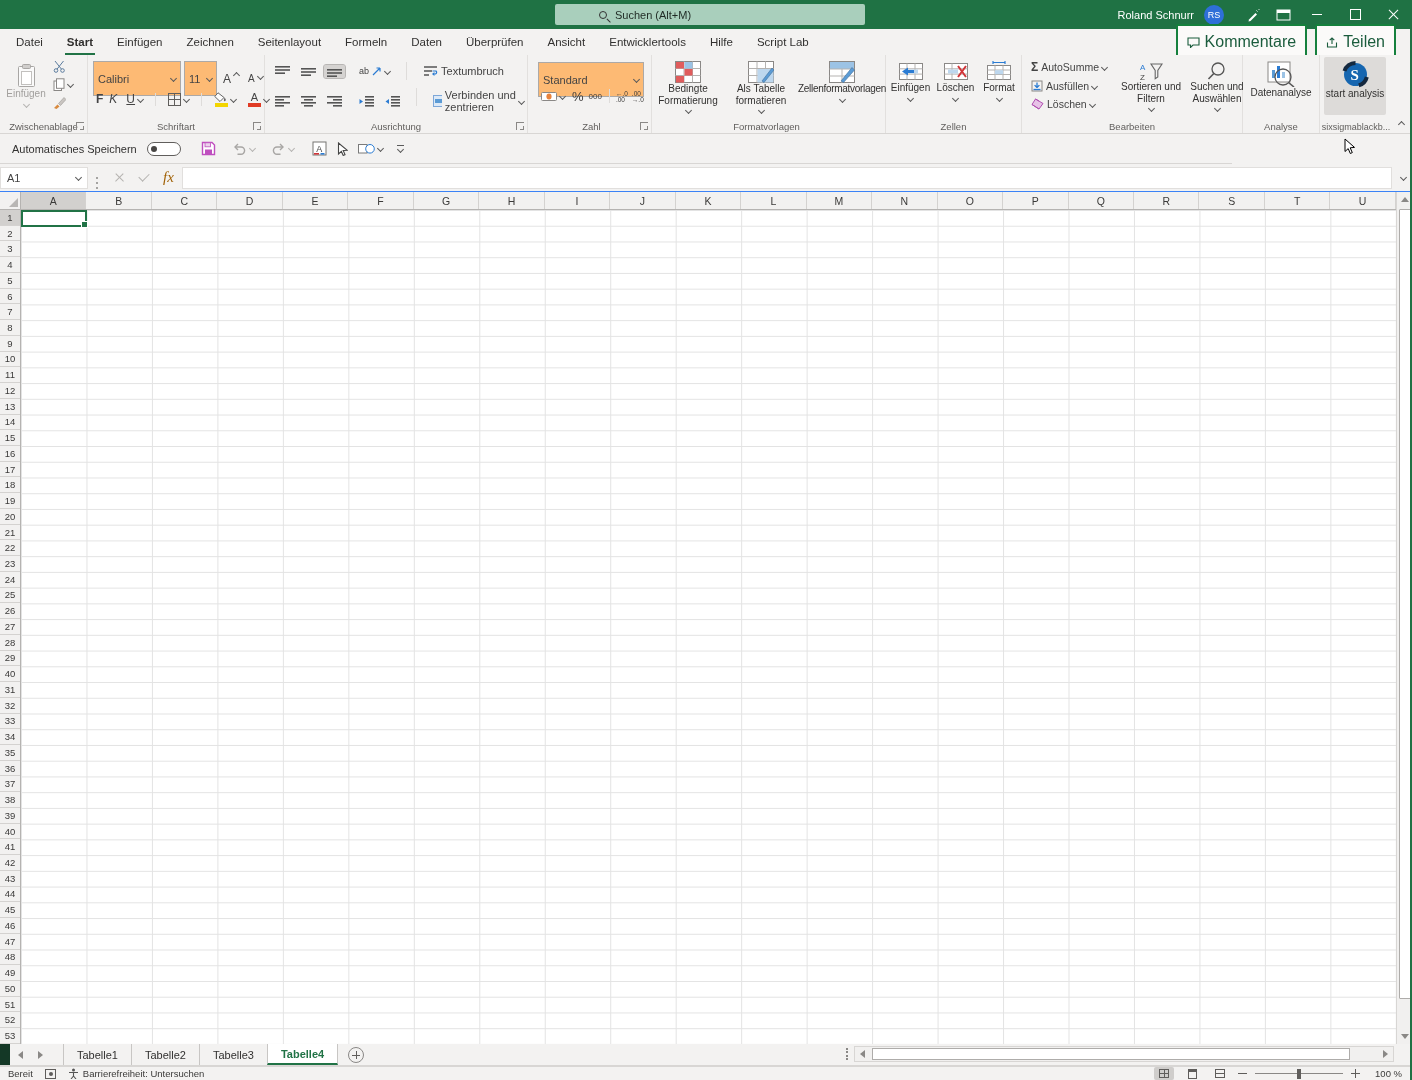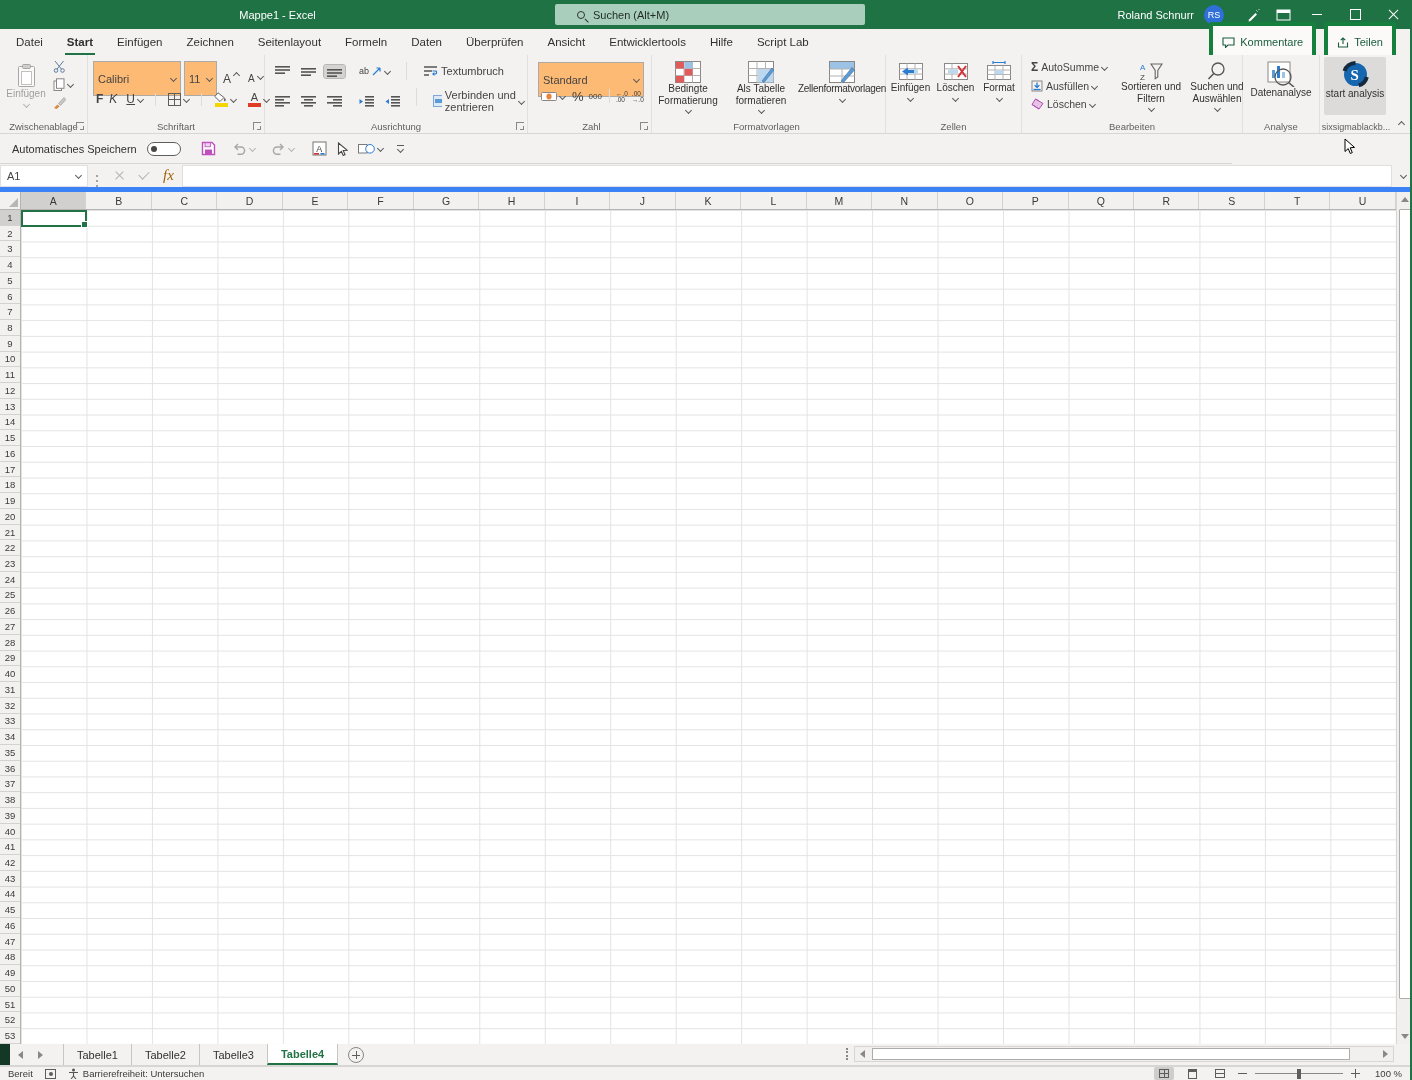--- a/index.html
+++ b/index.html
@@ -8,40 +8,40 @@
 
   
   .chv { display:inline-block; width:5px; height:5px; border-right:1.3px solid #5a5a5a; border-bottom:1.3px solid #5a5a5a; transform:rotate(45deg); flex:none; }
   .chv.up { transform:rotate(-135deg); }
   .chv.dis { border-color:#b6b4b2; }
   .vsep { width:1px; background:#dedcda; align-self:stretch; margin:2px 3px; }
 
   
   .titlebar { position:absolute; left:0; top:0; width:1412px; height:29px; background:#1f7244; display:flex; align-items:center; }
   .tb-title { position:absolute; left:0; width:555px; text-align:center; color:#fff; font-size:11px; }
-  .tb-search { position:absolute; left:555px; top:4px; width:310px; height:21px; background:#a9cfbc; border-radius:2px; display:flex; align-items:center; gap:8px; padding-left:22px; color:#1f2a24; font-size:11px; }
+  .tb-search { position:absolute; left:555px; top:4px; width:310px; height:21px; background:#a9cfbc; border-radius:2px; display:flex; align-items:center; gap:8px; padding-left:44px; color:#1f2a24; font-size:11px; }
   .mag { width:8px; height:8px; border:1.4px solid #333; border-radius:50%; position:relative; flex:none; }
   .mag::after { content:""; position:absolute; width:5px; height:1.4px; background:#333; transform:rotate(45deg); left:6px; top:8px; }
   .tb-right { position:absolute; right:0; top:0; height:29px; display:flex; align-items:center; }
   .tb-user { color:#fff; font-size:11px; margin-right:10px;text-align:center; }
   .tb-avatar { width:20px; height:20px; border-radius:50%; background:#2e6fd8; color:#fff; font-size:9px; display:flex; align-items:center; justify-content:center; margin-right:14px; }
   .tb-ico { width:30px; height:29px; display:flex; align-items:center; justify-content:center; }
   .tb-win { width:38px; height:29px; display:flex; align-items:center; justify-content:center; position:relative; }
   .w-min::after { content:""; width:10px; height:1px; background:#fff; }
   .w-max::after { content:""; width:9px; height:9px; border:1px solid #fff; }
   .w-close::before,.w-close::after { content:""; position:absolute; width:13px; height:1.2px; background:#fff; }
   .w-close::before { transform:rotate(45deg);} .w-close::after { transform:rotate(-45deg);}
 
   
   .tabrow { position:absolute; left:0; top:29px; width:1412px; height:26px; background:#f3f2f1; display:flex; align-items:center; }
   .rtab { padding:0 12px; height:26px; display:flex; align-items:center; font-size:11.5px; color:#323130; cursor:default; position:relative; }
   .rtab.active { font-weight:700; }
   .rtab.active::after { content:""; position:absolute; left:10px; right:10px; bottom:0; height:2.5px; background:#217346; }
   .tabrow-right { margin-left:auto; display:flex; gap:8px; padding-right:16px; }
-  .pillbtn { display:flex; align-items:center; gap:5px; border:4px solid #15803d; background:#fbfaf9; border-radius:2px; height:20px; padding:16px 9px; color:#1b5c3d; font-size:11px; }
+  .pillbtn { display:flex; align-items:center; gap:5px; border:2px solid #15803d; background:#fbfaf9; border-radius:2px; height:20px; padding:16px 9px; color:#1b5c3d; font-size:16px; }
 
   
   .ribbon { position:absolute; left:0; top:55px; width:1412px; height:79px; background:#f3f2f1; border-bottom:1px solid #d8d6d4; }
   .rgroup { position:absolute; top:0; height:78px; border-right:1px solid #e2e0de; }
   .rg-label { position:absolute; bottom:1px; left:0; right:0; text-align:center; font-size:9.5px; color:#605e5c; }
   .dlgl { position:absolute; right:3px; bottom:3px; width:8px; height:8px; border-left:1px solid #8a8886; border-top:1px solid #8a8886; }
   .dlgl::after { content:""; position:absolute; right:0.5px; bottom:0.5px; width:3px; height:3px; border-right:1.2px solid #8a8886; border-bottom:1.2px solid #8a8886; }
   .bigbtn { display:flex; flex-direction:column; align-items:center; justify-content:flex-start; text-align:center; font-size:10px; color:#323130; line-height:11.5px; padding-top:4px; border-radius:2px; }
   .bigbtn .bchv { margin-top:2px; }
   .smbtn { display:flex; align-items:center; gap:3px; padding:1px 3px; border-radius:2px; }
@@ -59,21 +59,21 @@
   .xmark { position:relative; width:11px; height:11px; }
   .xmark::before,.xmark::after { content:""; position:absolute; left:0; top:5px; width:11px; height:1.4px; background:#b5b3b1; }
   .xmark::before { transform:rotate(45deg);} .xmark::after { transform:rotate(-45deg);}
   .ckmark { width:10px; height:6px; border-left:1.6px solid #b5b3b1; border-bottom:1.6px solid #b5b3b1; transform:rotate(-45deg); margin-top:-3px; }
 
   
   .qatrow { position:absolute; left:0; top:134px; width:1232px; height:30px; background:#f3f2f1; border-bottom:1px solid #d8d6d4; display:flex; align-items:center; gap:10px; padding-left:12px; font-size:11px; color:#323130; }
   .qitem { display:flex; align-items:center; gap:3px; }
 
   
-  .formularow { position:absolute; left:0; top:164px; width:1412px; height:28px; background:#f3f2f1; border-bottom:5px solid #3b82f6; display:flex; align-items:center; }
+  .formularow { position:absolute; left:0; top:164px; width:1412px; height:28px; background:#f3f2f1; border-bottom:1px solid #3b82f6; display:flex; align-items:center; }
   .namebox { width:88px; height:22px; background:#fff; border:1px solid #e1dfdd; display:flex; align-items:center; justify-content:space-between; padding:0 6px; font-size:11px; }
   .fbtns { display:flex; align-items:center; gap:14px; padding:0 8px; }
   .fxl { font-family:"Liberation Serif", serif; font-style:italic; font-size:15px; color:#a16207; }
   .finput { flex:1; height:22px; background:#fff; border:1px solid #e1dfdd; margin-right:2px; }
   .fexp { width:18px; height:22px; display:flex; align-items:center; justify-content:center; }
 
   
   .gridarea { position:absolute; left:0; top:192px; width:1412px; height:852px; background:#fff; }
   .corner { position:absolute; left:0; top:0; width:21px; height:18px; background:#f2f1f0; border-right:1px solid #b5b3b1; border-bottom:1px solid #b5b3b1; }
   .corner::after { content:""; position:absolute; right:2px; bottom:2px; width:0; height:0; border-left:9px solid transparent; border-bottom:9px solid #b8b6b4; }
@@ -130,21 +130,20 @@
   .macroico::after { content:""; position:absolute; left:3px; top:2.5px; width:4px; height:4px; background:#5f5d5b; border-radius:50%; }
 
   .cursor-arrow { position:absolute; z-index:70; }
   .collapse-chv { position:absolute; right:8px; bottom:6px; }
   .pre2 { white-space:pre-line; font-size:6.5px; line-height:6px; color:#3b3a39; text-align:left; }
 </style>
 </head>
 <body>
 
 <div class="titlebar">
-  <div class="tb-title">Mappe1 - Excel</div>
   <div class="tb-search">
     <span class="mag"></span>
     <span>Suchen (Alt+M)</span>
   </div>
   <div class="tb-right">
     <span class="tb-user">Roland Schnurr</span>
     <span class="tb-avatar">RS</span>
     <span class="tb-ico">
       <svg width="14" height="14">
           <path d="M3 11.5 L9.5 5 L11 6.5 L4.5 13 L2.5 13.5 Z" fill="#fff"></path>

